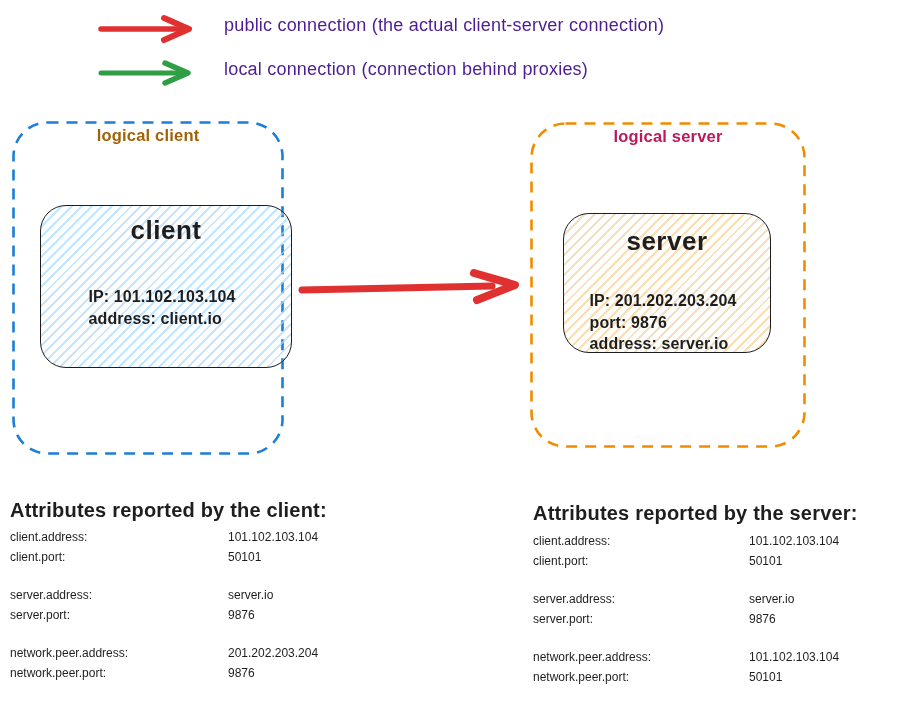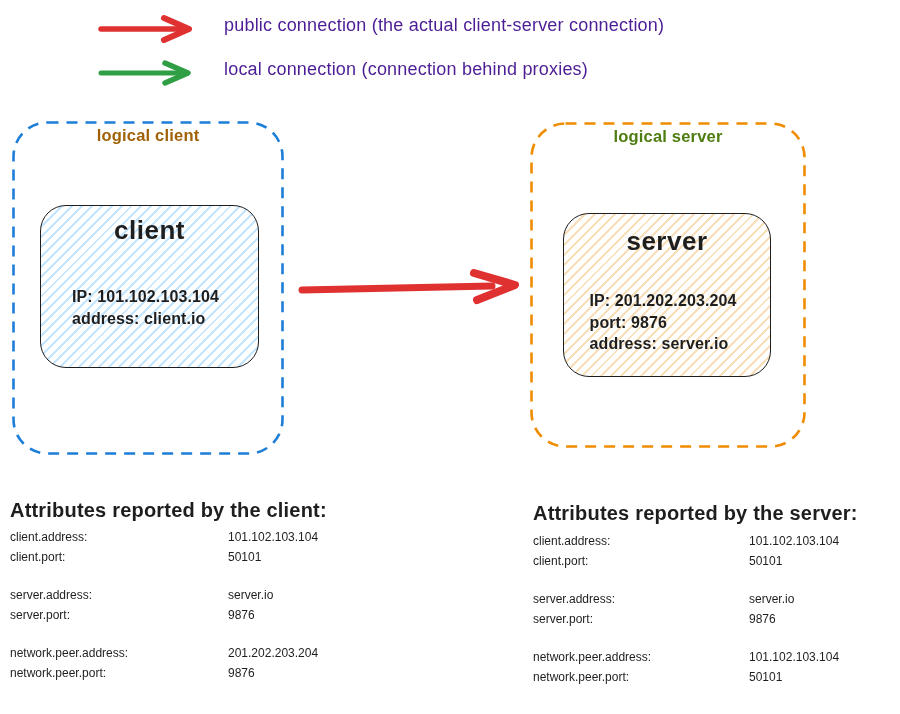--- a/index.html
+++ b/index.html
@@ -27,21 +27,21 @@
   .group-box svg.dash-rect { position: absolute; left: 0; top: 0; }
   .group-label {
     position: absolute;
     top: 5px; left: 0; right: 0;
     text-align: center;
     font-size: 16.5px;
     font-weight: bold;
     letter-spacing: 0.2px;
   }
   .group-label.blue { color: #a16207; }
-  .group-label.orange { color: #4d7c0f; }
+  .group-label.orange { color: #be185d; }
 
   
   .node {
     position: absolute;
     border: 1.7px solid #1e1e1e;
     border-radius: 26px;
     box-sizing: border-box;
   }
   .node.client-fill {
     background-image: repeating-linear-gradient(
@@ -111,38 +111,38 @@
     <path d="M 69 5 L 92 15 L 69 25" fill="none" stroke-width="5.5" stroke-linecap="round" stroke-linejoin="round" stroke="#2f9e44"></path>
   </svg>
   <div class="abs legend-label" style="left:224px; top:59px;">local connection (connection behind proxies)</div>
 
   <div class="group-box" style="left:12px; top:121px; width:272px; height:334px;">
     <svg class="dash-rect" width="272" height="334">
       <rect x="1.5" y="1.5" width="269" height="331" rx="34" fill="none" stroke-width="2.6" stroke-dasharray="11 8" stroke="#1c7ed6"></rect>
     </svg>
     <div class="group-label blue">logical client</div>
 
-    <div class="node client-fill" style="left:28px; top:84px; width:219px; height:163px;padding-left:23px;">
+    <div class="node client-fill" style="left:28px; top:84px; width:252px; height:163px;padding-left:23px;">
       <div class="node-title" style="top:9px;">client</div>
       <div class="node-info" style="top:80px;">
         <div class="inner">
           <div>IP: 101.102.103.104</div>
           <div>address: client.io</div>
         </div>
       </div>
     </div>
   </div>
 
   <div class="group-box" style="left:530px; top:122px; width:276px; height:326px;">
     <svg class="dash-rect" width="276" height="326">
       <rect x="1.5" y="1.5" width="273" height="323" rx="34" fill="none" stroke-width="2.6" stroke-dasharray="11 8" stroke="#f08c00"></rect>
     </svg>
     <div class="group-label orange">logical server</div>
 
-    <div class="node server-fill" style="left:33px; top:91px; width:208px; height:164px;">
+    <div class="node server-fill" style="left:33px; top:91px; width:208px; height:140px;">
       <div class="node-title" style="top:12px;">server</div>
       <div class="node-info" style="top:76px;">
         <div class="inner">
           <div>IP: 201.202.203.204</div>
           <div>port: 9876</div>
           <div>address: server.io</div>
         </div>
       </div>
     </div>
   </div>

